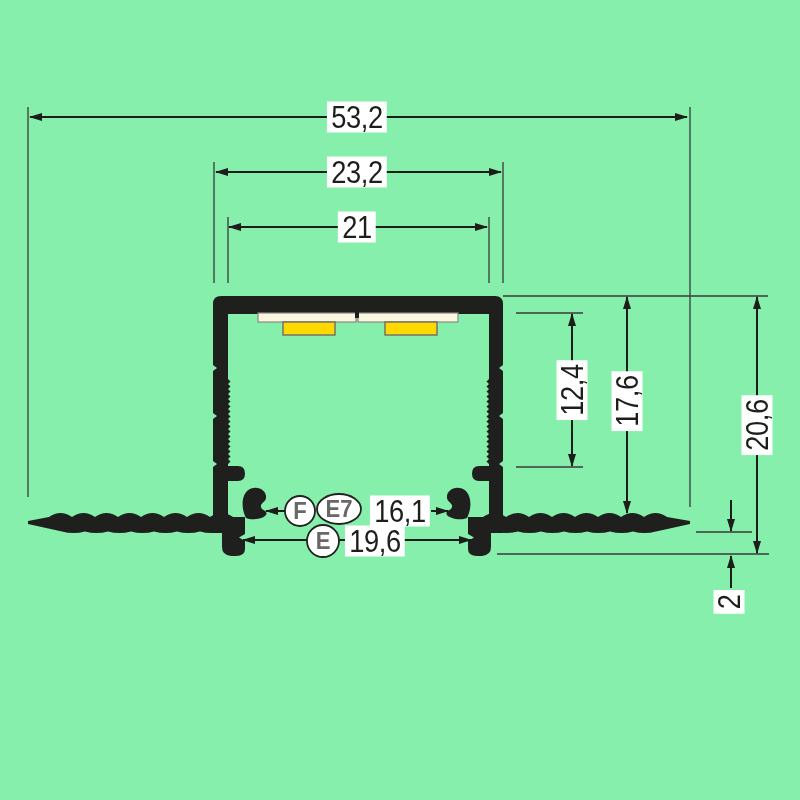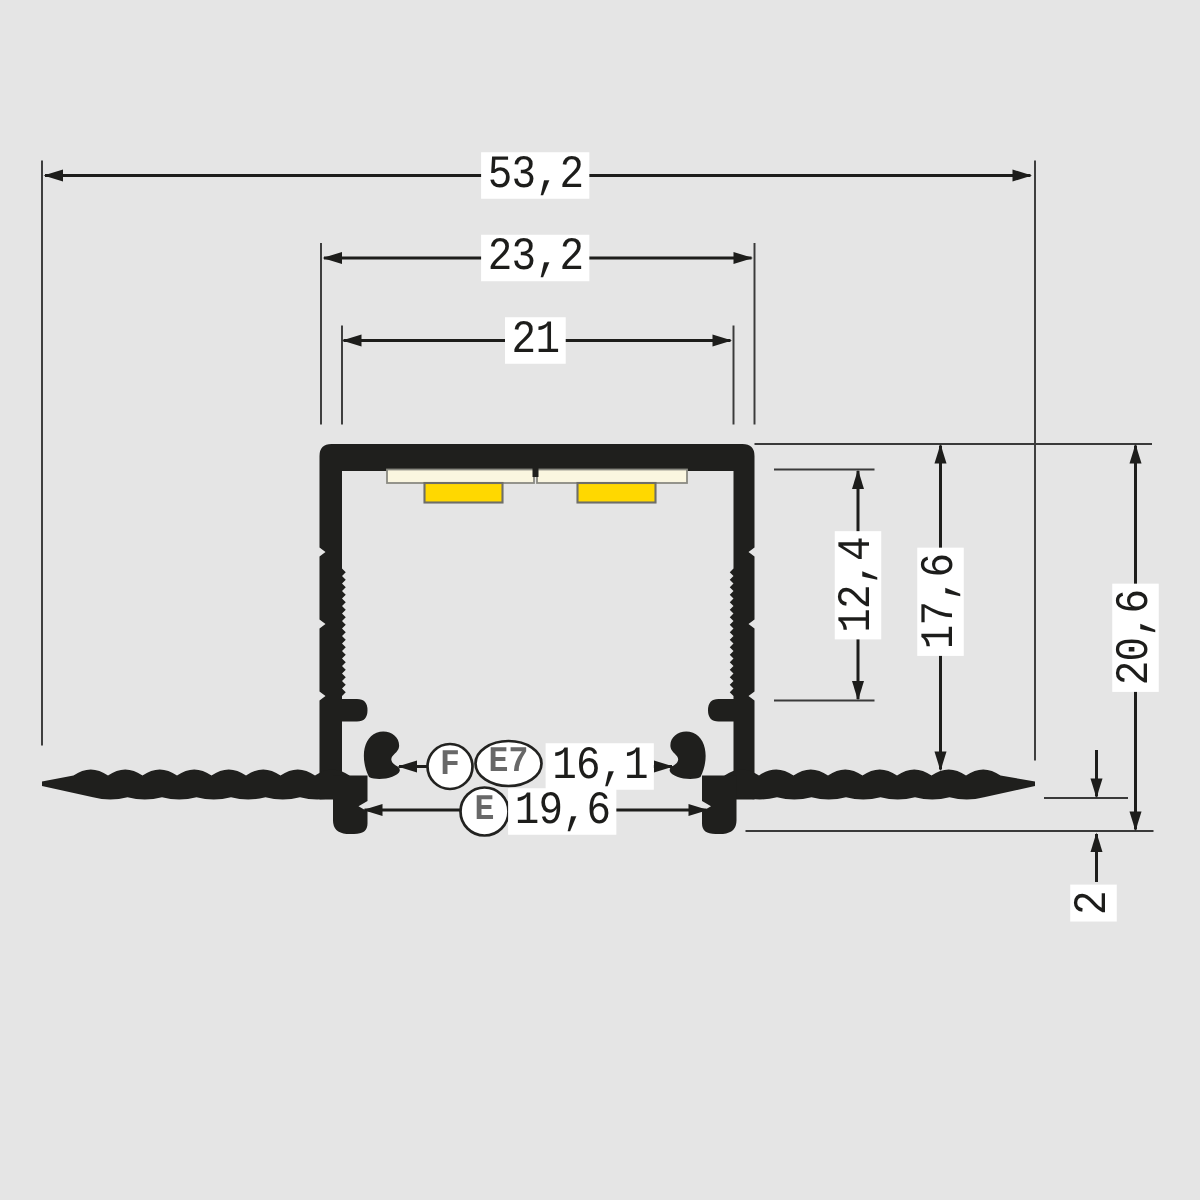--- a/index.html
+++ b/index.html
@@ -1,18 +1,18 @@
 <!DOCTYPE html>
 <html><head>
 <meta charset="utf-8">
 <style>
   html,body{margin:0;padding:0;background:#fff;}
   .canvas{
-    position:relative;width:800px;height:800px;background:#e5e5e5;overflow:hidden;
-    font-family:Liberation Mono, monospace;color:#1d1d1b;
+    position:relative;width:800px;height:800px;background:#86efac;overflow:hidden;
+    font-family:Liberation Sans, sans-serif;color:#1d1d1b;
   }
   .canvas svg{position:absolute;left:0;top:0;}
   .dim-label{
     position:absolute;white-space:nowrap;line-height:1;
     font-size:31px;letter-spacing:-0.5px;color:#1d1d1b;background:#fff;
     padding:0 5px;transform:translate(-50%,-50%) scaleX(0.88);
   }
   .dim-label.rot{transform:translate(-50%,-50%) rotate(-90deg) scaleX(0.88);}
   .marker-letter{
     position:absolute;white-space:nowrap;line-height:1;

